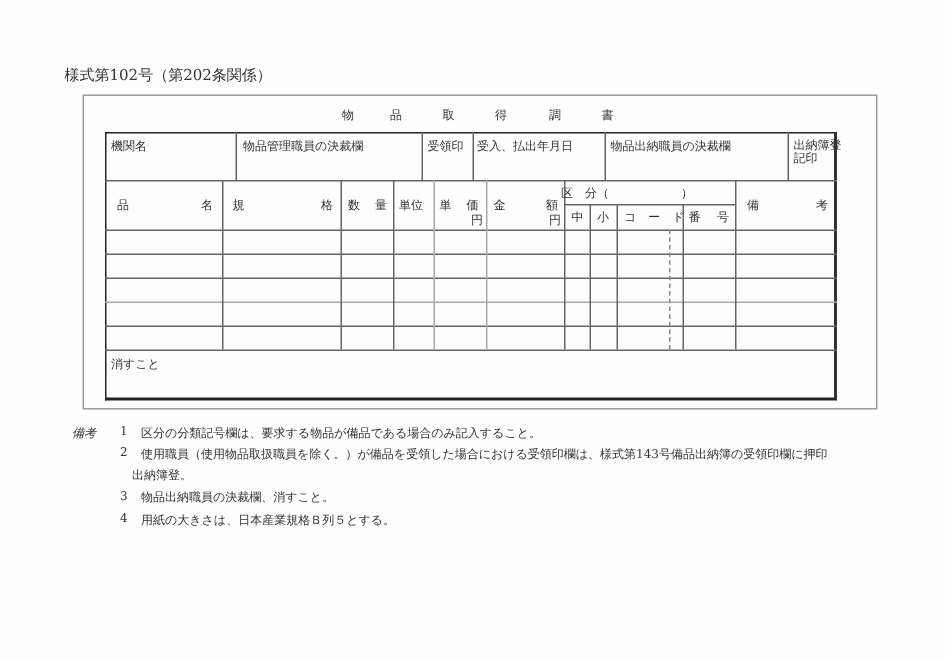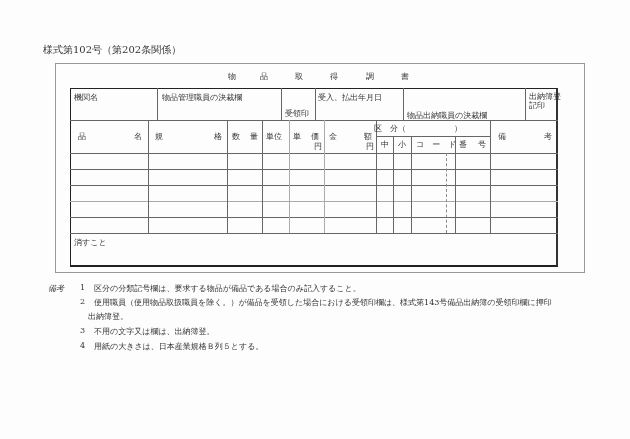--- a/index.html
+++ b/index.html
@@ -66,23 +66,23 @@
 <div class="vline light" style="left:324px; top:120px; height:113px;"></div>
 <div class="vline" style="left:376px; top:120px; height:113px;"></div>
 <div class="vline" style="left:393px; top:136px; height:97px;"></div>
 <div class="vline" style="left:411px; top:136px; height:97px;"></div>
 <div class="vline dotted" style="left:446px; top:153px; height:80px;"></div>
 <div class="vline" style="left:455px; top:136px; height:97px;"></div>
 <div class="vline" style="left:490px; top:120px; height:113px;"></div>
 
 <span class="cell-text" style="left:74px; top:94px;">機関名</span>
 <span class="cell-text" style="left:162px; top:94px;">物品管理職員の決裁欄</span>
-<span class="cell-text" style="left:285px; top:94px;margin-top:16px;">受領印</span>
+<span class="cell-text" style="left:285px; top:94px;">受領印</span>
 <span class="cell-text" style="left:318px; top:94px;">受入、払出年月日</span>
-<span class="cell-text" style="left:407px; top:94px;margin-top:18px;">物品出納職員の決裁欄</span>
+<span class="cell-text" style="left:407px; top:94px;">物品出納職員の決裁欄</span>
 <span class="cell-text" style="left:529px; top:93px;">出納簿登</span>
 <span class="cell-text" style="left:529px; top:102px;">記印</span>
 
 <span class="cell-text" style="left:78px; top:133px;">品</span>
 <span class="cell-text" style="left:134px; top:133px;">名</span>
 <span class="cell-text" style="left:155px; top:133px;">規</span>
 <span class="cell-text" style="left:214px; top:133px;">格</span>
 <span class="cell-text" style="left:232px; top:133px;">数</span>
 <span class="cell-text" style="left:250px; top:133px;">量</span>
 <span class="cell-text" style="left:266px; top:133px;">単位</span>
@@ -103,15 +103,15 @@
 
 <span class="cell-text" style="left:74px; top:239px;">消すこと</span>
 
 <span class="abs notes" style="top:283px;font-style:italic;">備考</span>
 <span class="abs notes" style="left:80px; top:283px;">1</span>
 <span class="abs notes" style="left:94px; top:283px;">区分の分類記号欄は、要求する物品が備品である場合のみ記入すること。</span>
 <span class="abs notes" style="left:80px; top:297px;">2</span>
 <span class="abs notes" style="left:94px; top:297px;">使用職員（使用物品取扱職員を除く。）が備品を受領した場合における受領印欄は、様式第143号備品出納簿の受領印欄に押印</span>
 <span class="abs notes" style="left:88px; top:311px;">出納簿登。</span>
 <span class="abs notes" style="left:80px; top:326px;">3</span>
-<span class="abs notes" style="left:94px; top:326px;">不用の文字又は欄は、出納簿登。</span>
+<span class="abs notes" style="left:94px; top:326px;">物品出納職員の決裁欄、消すこと。</span>
 <span class="abs notes" style="left:80px; top:341px;">4</span>
 <span class="abs notes" style="left:94px; top:341px;">用紙の大きさは、日本産業規格Ｂ列５とする。</span>
 
 </body></html>

